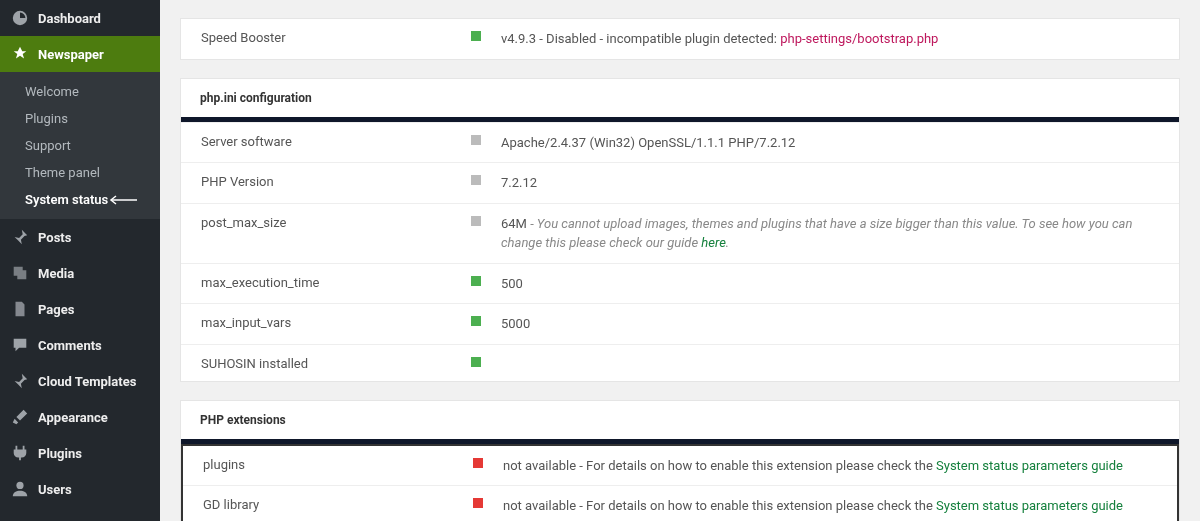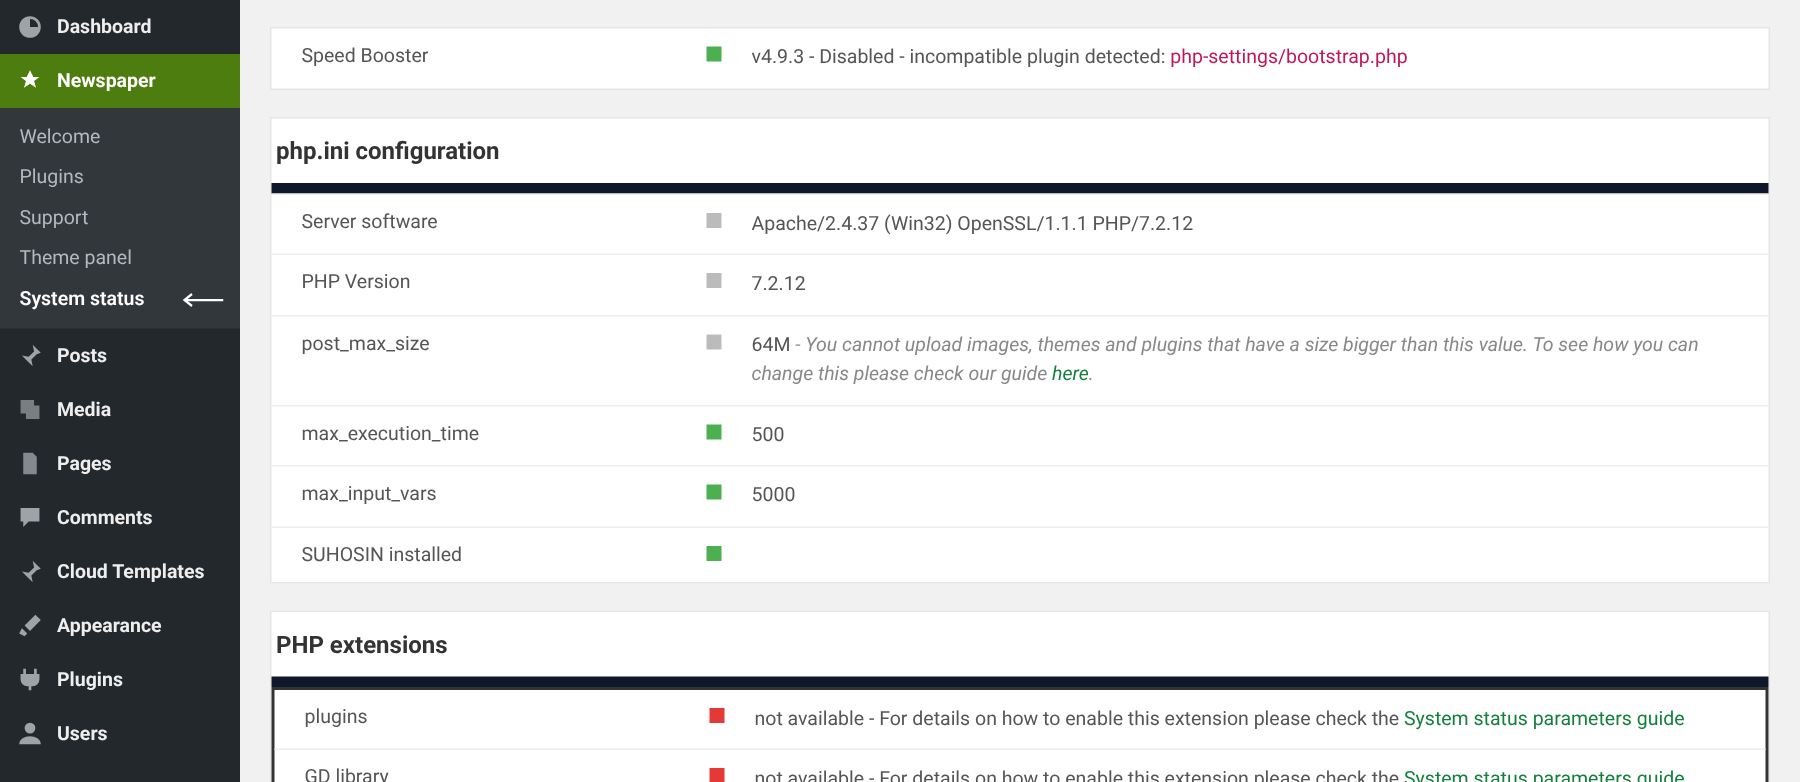--- a/index.html
+++ b/index.html
@@ -7,21 +7,21 @@
     .wrap { display: flex; min-height: 100vh; }
     
     
     .sidebar { width: 160px; background: #23282d; color: #eee; flex-shrink: 0; }
     .sidebar-item { display: flex; align-items: center; padding: 8px 10px; color: #eee; cursor: pointer; font-size: 13px; }
     .sidebar-item.top { font-weight: 700; }
     .sidebar-item.active { background: #4d7c0f; color: #fff; position: relative; }
     .sidebar-item.active::after { content: ""; position: absolute; right: -8px; top: 50%; margin-top: -8px; border: 8px solid transparent; border-right-color: #f1f1f1; }
     .sidebar-item .micon { width: 20px; height: 20px; margin-right: 8px; display: inline-flex; align-items: center; justify-content: center; color: rgba(240,245,250,0.6); fill: currentColor; }
     .sidebar-item.active .micon { color: #fff; }
-    .submenu { background: #32373c; padding: 6px 1px; }
+    .submenu { background: #32373c; padding: 6px 13px; }
     .submenu-item { padding: 6px 12px; color: #b3b9be; cursor: pointer; font-size: 13px; position: relative; }
     .submenu-item.current { color: #fff; font-weight: 600; }
     .submenu-item.current .arrow-indicator { display: inline-block; }
     .arrow-indicator { display: none; position: absolute; right: 10px; top: 50%; transform: translateY(-50%); }
     .arrow-indicator svg { display: block; }
     
     
     .main { flex: 1; padding: 0 20px 30px 20px; }
     .panel { background: #fff; border: 1px solid #e5e5e5; margin-top: 18px; }
     .panel.boxed { border: 2px solid #333; }
@@ -32,21 +32,21 @@
     .status-sq { width: 10px; height: 10px; display: inline-block; }
     .status-sq.green { background: #4caf50; }
     .status-sq.red { background: #e53935; }
     .status-sq.gray { background: #bbb; }
     .row .col-value { flex: 1; color: #555; line-height: 1.5; }
     .row .col-value .italic { font-style: italic; color: #888; }
     .row .col-value a { color: #15803d; text-decoration: none; font-style: italic; }
     .row .col-value a.plain { font-style: normal; text-align: center; }
     .row .col-value strong { font-weight: 400; color: #be185d; text-align: right; }
     
-    .panel-title { padding: 12px 3px; font-weight: 700; font-size: 16px; border-bottom: 7px solid #0f172a; }
+    .panel-title { padding: 12px 19px; font-weight: 700; font-size: 12px; border-bottom: 5px solid #0f172a; }
     
     svg { display: block; }
   </style>
 </head>
 <body>
 
 <div class="wrap">
   <div class="sidebar">
 
     <div class="sidebar-item top">

